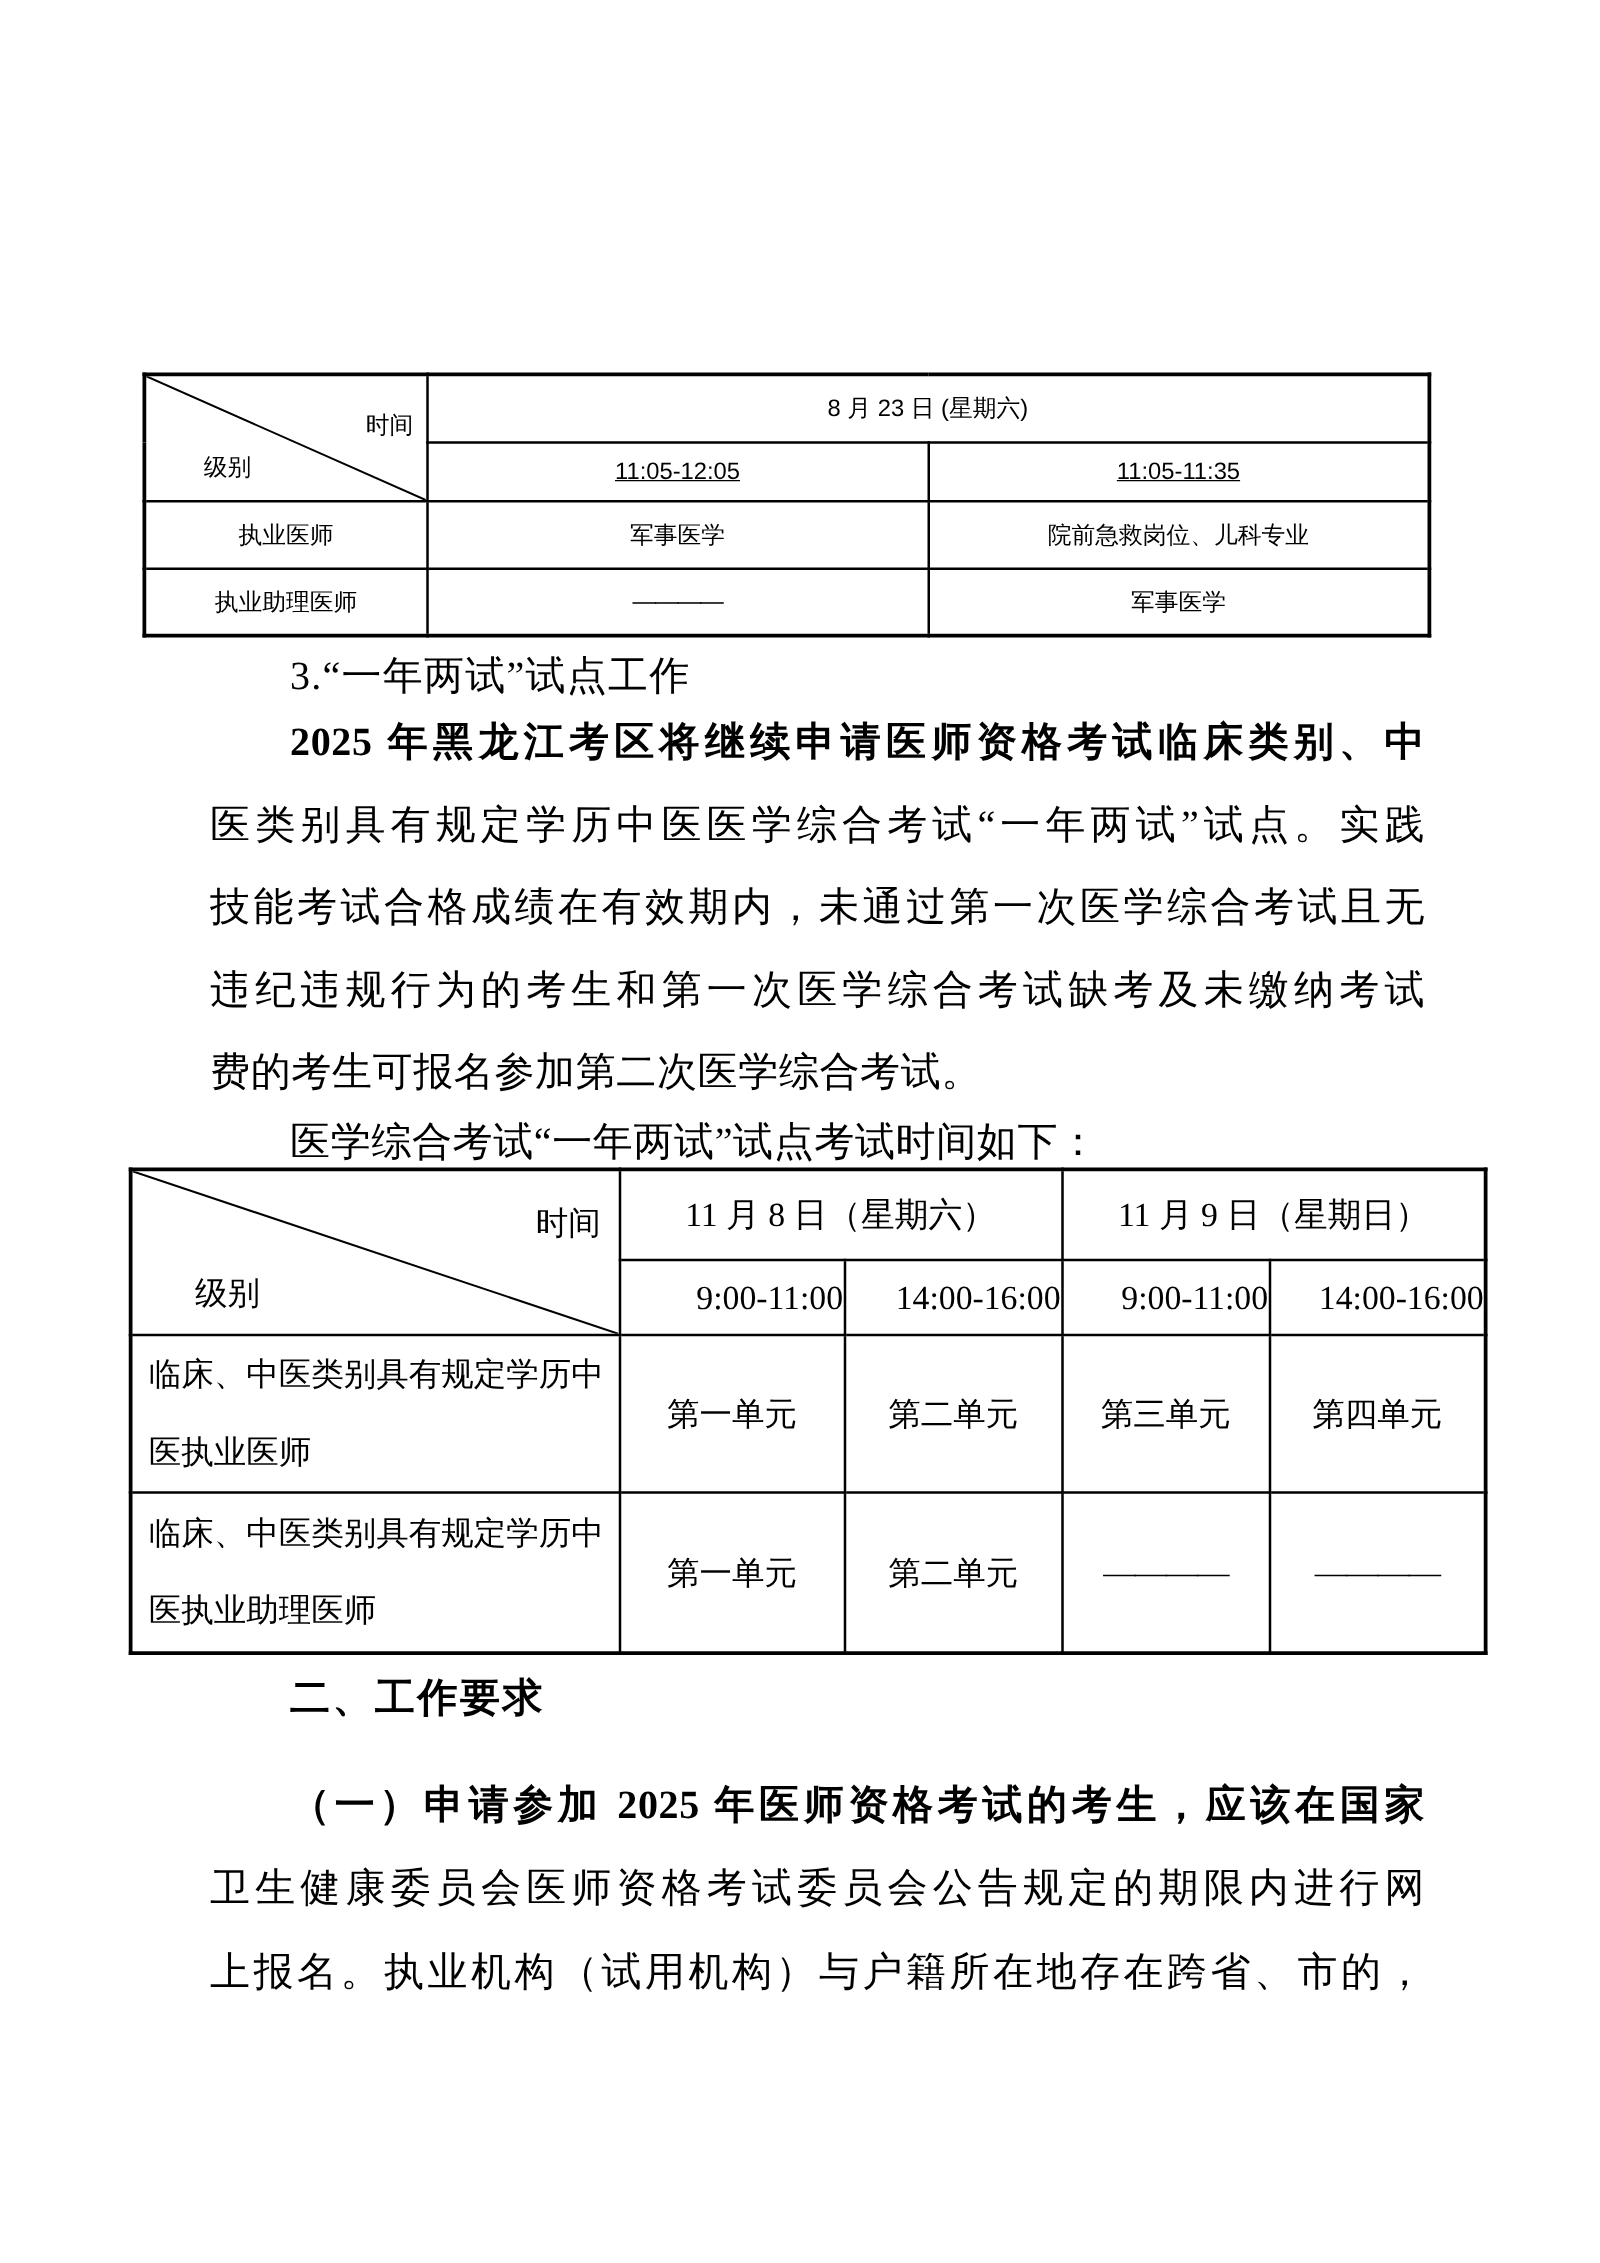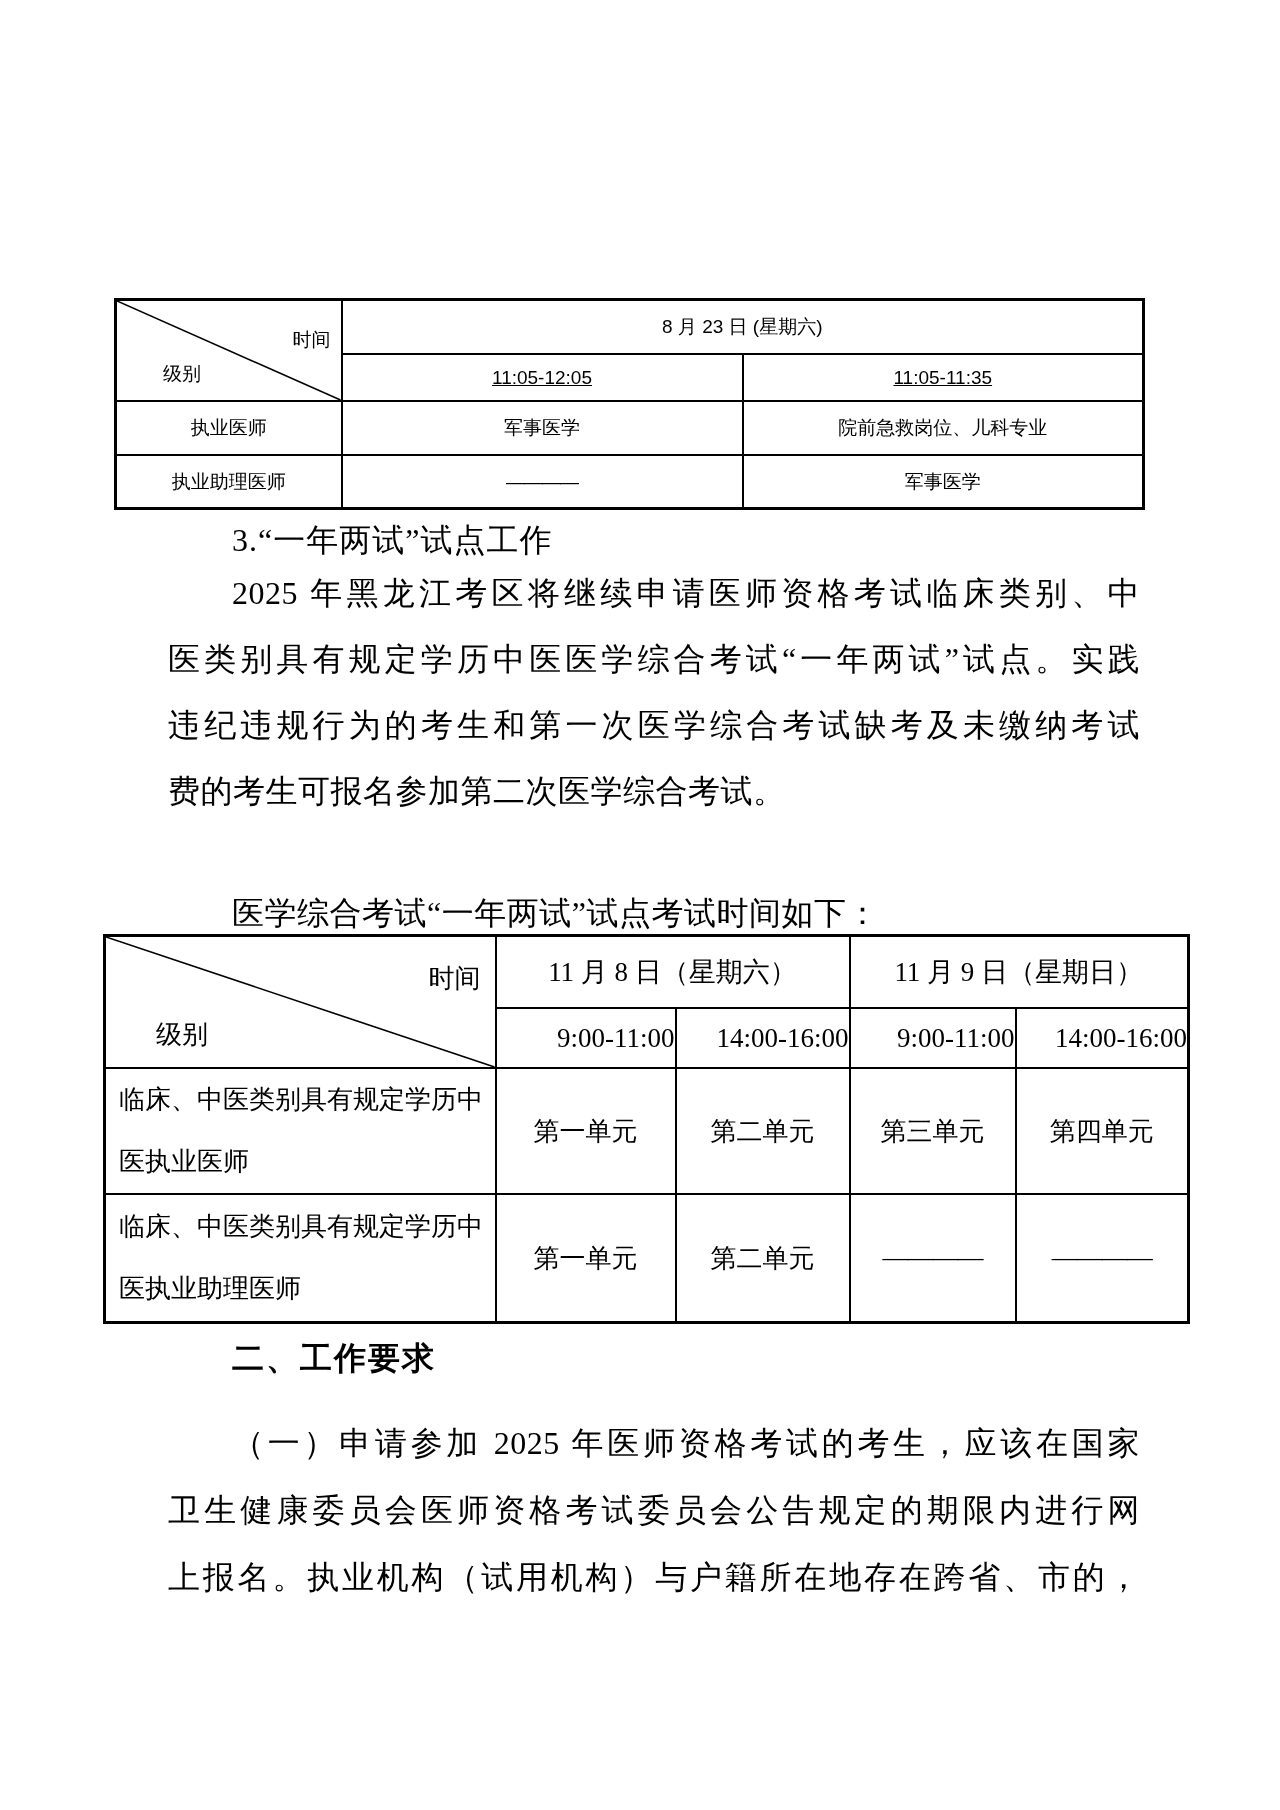--- a/index.html
+++ b/index.html
@@ -31,21 +31,21 @@
   
   .para{
     position:absolute;left:168px;width:972px;
     font-size:32px;line-height:66px;
     letter-spacing:0.5px;
   }
   #para-pilot{top:560px;}
   #para-intro{top:880px;text-indent:64px;}
   #para-req{top:1410px;line-height:67px;}
   .jline{text-align:justify;text-align-last:justify;}
-  .jline.first{text-indent:64px;}
+  .jline.first{text-indent:64px;font-weight:bold;}
   .jline.plain{text-align:left;text-align-last:left;}
   
   #table1{
     position:absolute;top:298px;left:114px;
     width:1028px;
     border-collapse:collapse;table-layout:fixed;
     border:3px solid #000;
     font-family:"Liberation Sans", sans-serif;
     font-size:19px;
   }
@@ -134,20 +134,21 @@
       <td>军事医学</td>
     </tr>
   </tbody>
     </table>
 
   <div id="h-pilot" class="kai-heading">3.“一年两试”试点工作</div>
 
   <div id="para-pilot" class="para">
     <div class="jline first">2025 年黑龙江考区将继续申请医师资格考试临床类别、中</div>
     <div class="jline">医类别具有规定学历中医医学综合考试“一年两试”试点。实践</div>
+    <div class="jline">技能考试合格成绩在有效期内，未通过第一次医学综合考试且无</div>
     <div class="jline">违纪违规行为的考生和第一次医学综合考试缺考及未缴纳考试</div>
     <div class="jline plain">费的考生可报名参加第二次医学综合考试。</div>
   </div>
 
   <div id="para-intro" class="para">医学综合考试“一年两试”试点考试时间如下：</div>
 
   <table id="table2">
     <colgroup>
       <col style="width:391px">
         <col style="width:180px">

